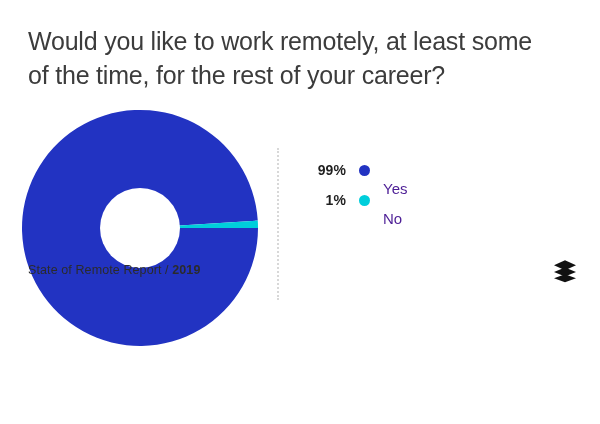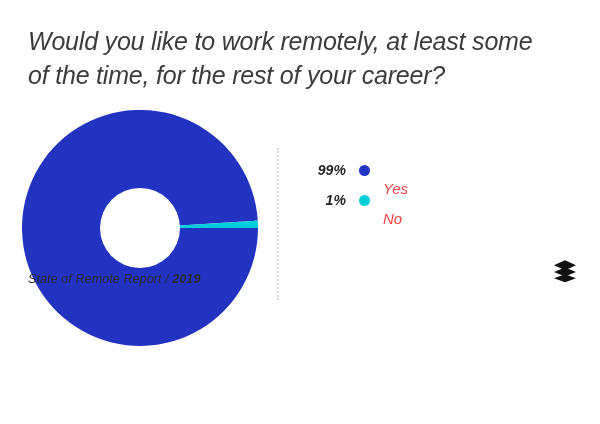--- a/index.html
+++ b/index.html
@@ -16,21 +16,20 @@
     position: relative;
     -webkit-font-smoothing: antialiased;
   }
 
   .slide {
     position: absolute;
     inset: 0;
     width: 600px;
     height: 308px;
     background: #ffffff;
-    font-style: italic;
   }
 
   
   .title {
     position: absolute;
     left: 28px;
     top: 24px;
     width: 520px;
     font-size: 25px;
     line-height: 34px;
@@ -95,37 +94,37 @@
     width: 11px;
     height: 11px;
     border-radius: 50%;
     margin-left: 13px;
     flex: 0 0 auto;
   }
   .legend-label {
     margin-left: 13px;
     font-size: 15px;
     font-weight: 400;
-    color: #ef4444;
+    color: #4c1d95;
     margin-top: 36px;
   }
 
   
   .footer {
     position: absolute;
     left: 28px;
     bottom: 22px;
     width: 400px;
   }
   .footer-title {
     font-size: 12.5px;
     color: #2b2b2b;
     font-weight: 400;
     letter-spacing: 0.1px;
-    margin-bottom: 0;
+    margin-bottom: 9px;
   }
   .footer-title b {
     font-weight: 700;
   }
   .footer-url {
     font-size: 10.5px;
     color: #7a7a7a;
     letter-spacing: 0.1px;
   }
 

